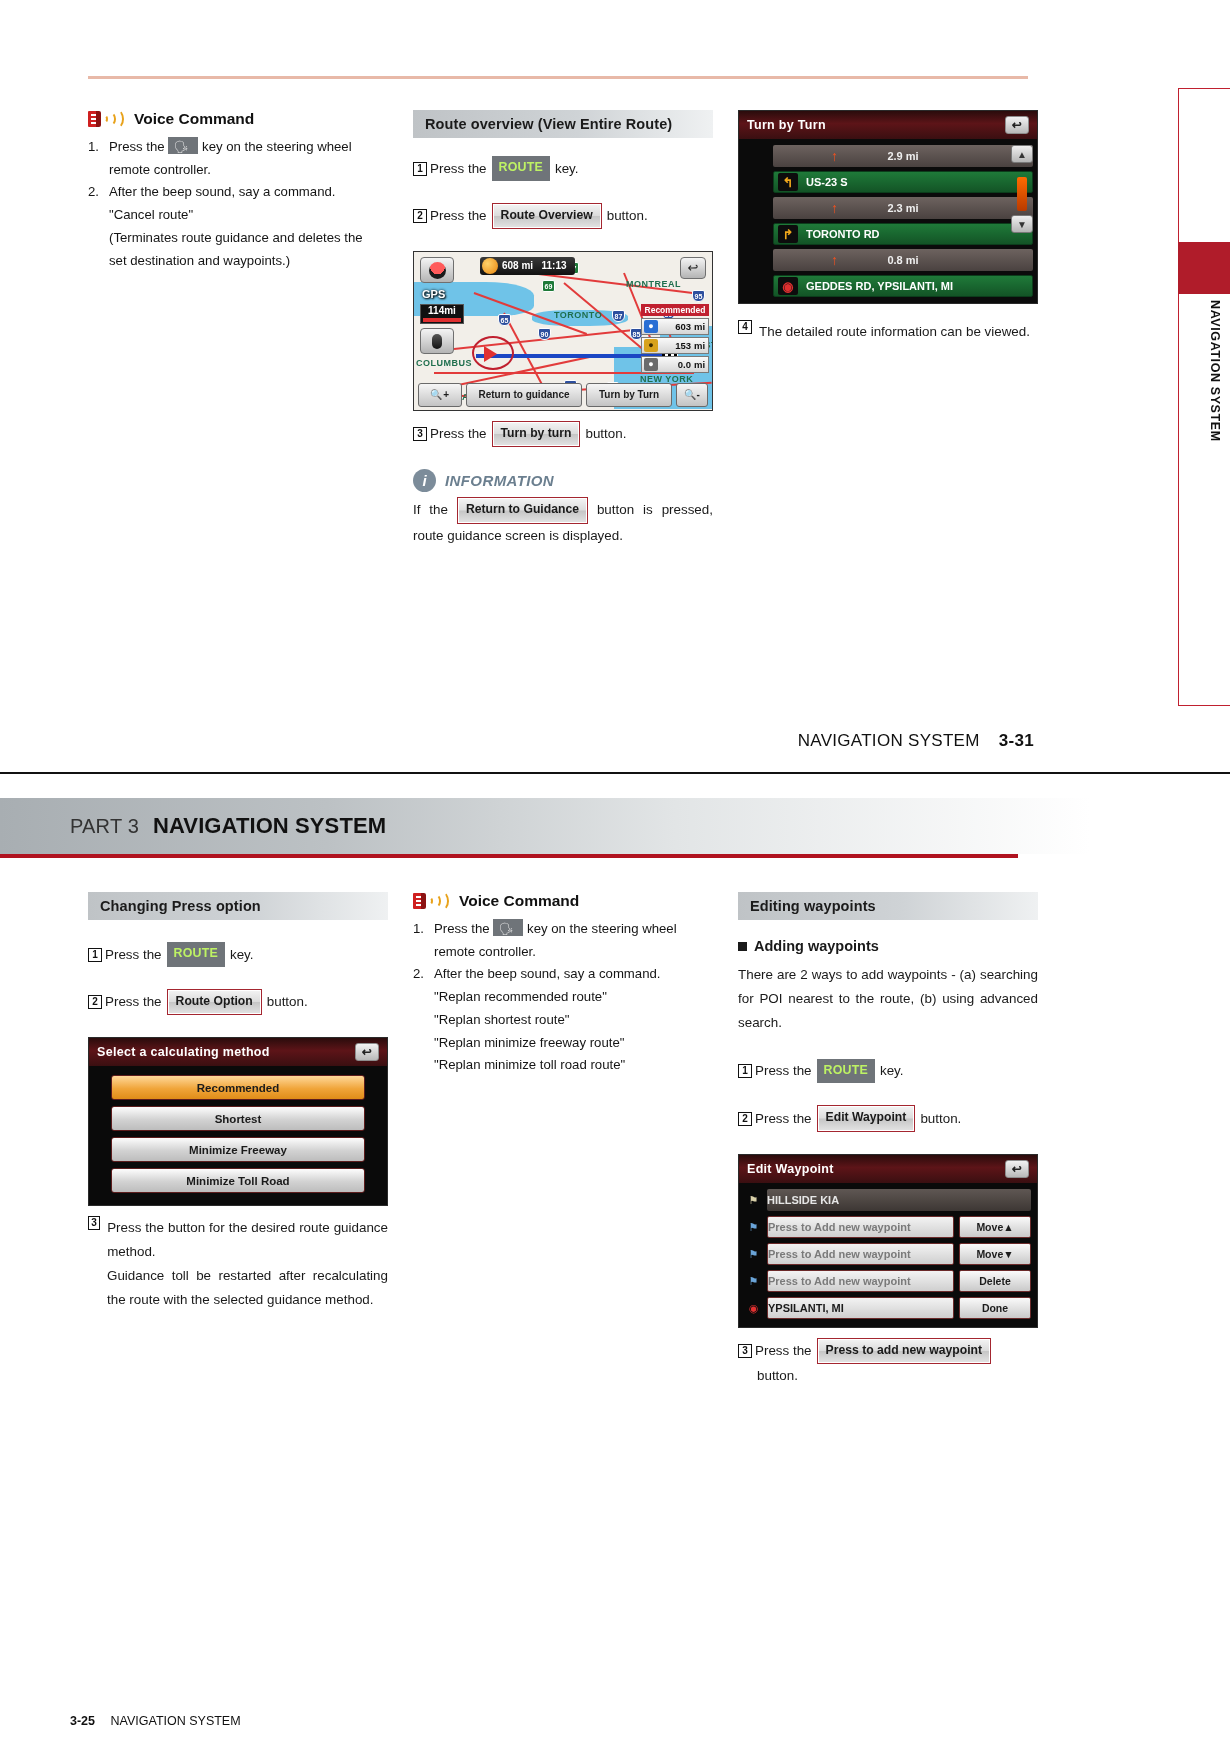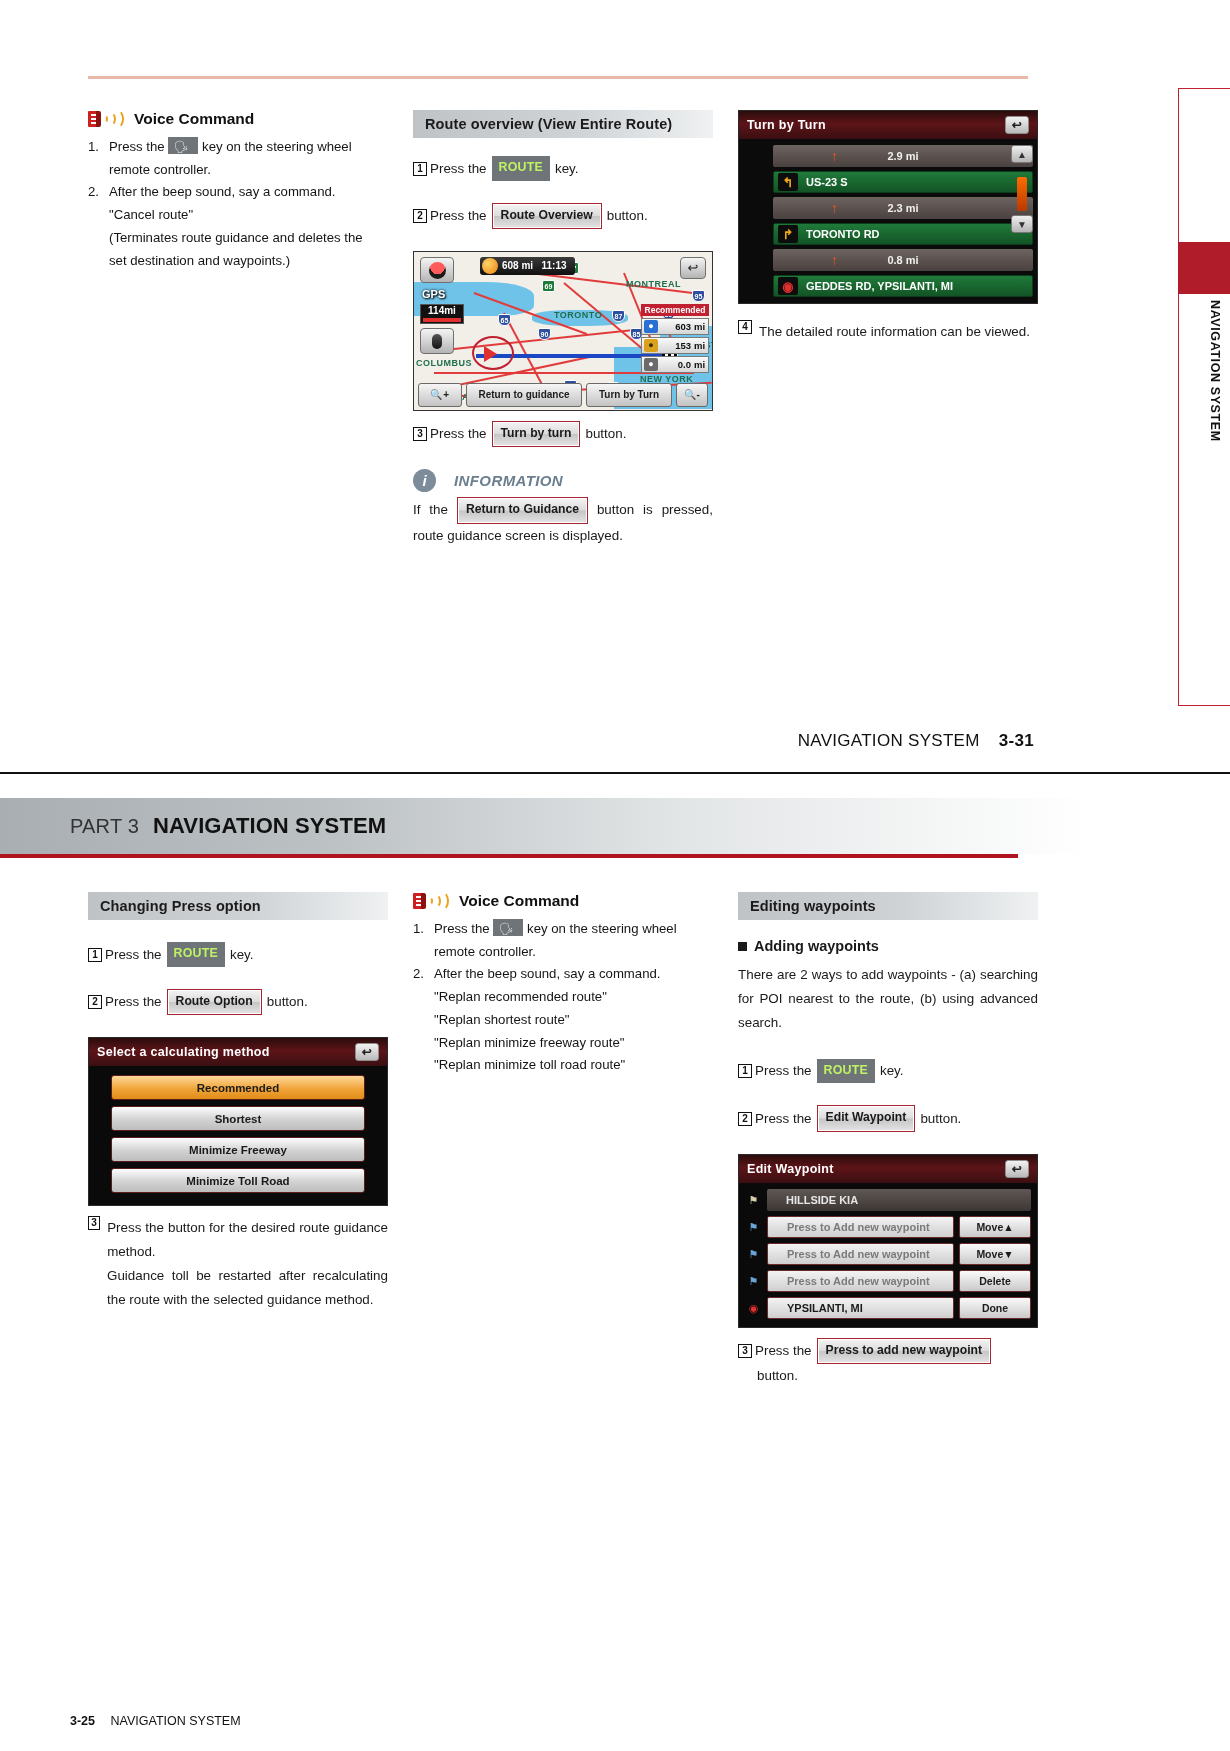--- a/index.html
+++ b/index.html
@@ -107,21 +107,21 @@
   .swkey:after {
     content:"\1F5E3"; position:absolute; left:5px; top:0px; font-size:12px; color:#e9e9e9;
   }
 
   
   .info-head { display:flex; align-items:center; gap:9px; margin-top: 14px; margin-bottom: 5px; }
   .info-i {
     width: 23px; height: 23px; border-radius: 50%; background:#7c8c9a; color:#fff;
     font-weight:bold; font-style: italic; font-size:15px; text-align:center; line-height:23px;
   }
-  .info-title { font-size: 15px; font-weight: bold; font-style: italic; color:#6b7f8f; letter-spacing:.4px;margin-left:9px; }
+  .info-title { font-size: 15px; font-weight: bold; font-style: italic; color:#6b7f8f; letter-spacing:.4px; }
   .info-body { font-size: 13.4px; line-height: 1.8; text-align: justify; }
 
   
   .nav-shot { position: relative; background:#000; border:1px solid #2a2a2a; }
 
   .nav-title-bar {
     background: linear-gradient(to bottom,#2a0c0c 0%, #5d1418 45%, #3a0f11 100%);
     color:#fff; font-size:12.5px; font-weight:bold; padding:5px 8px; letter-spacing:.3px;
     display:flex; justify-content:space-between; align-items:center;
   }
@@ -180,21 +180,21 @@
   .calc-btn { height:25px; margin-bottom:6px; border:1px solid #5c1c1c; border-radius:3px;
               background:linear-gradient(to bottom,#fdfdfd,#d2d2d2 55%,#bdbdbd);
               font-size:11.5px; font-weight:bold; color:#1b1b1b; display:flex; align-items:center; justify-content:center; }
   .calc-btn.sel { background:linear-gradient(to bottom,#ffd89a,#f0a53a 55%,#e08c18); }
 
   
   .ewp-body { background:#0a0a0a; padding:6px 6px 8px 6px; }
   .ewp-row { display:flex; align-items:center; gap:5px; margin-bottom:5px; }
   .ewp-flag { width:17px; height:16px; font-size:11px; color:#d8cfa8; text-align:center; line-height:16px;}
   .ewp-flag.dest { color:#e03030; }
-  .ewp-field { flex:1; height:22px; display:flex; align-items:center; padding-left:19px; font-size:11px;
+  .ewp-field { flex:1; height:22px; display:flex; align-items:center; padding-left:0; font-size:11px;
                font-weight:bold; border-radius:2px; }
   .ewp-field.dark { background:linear-gradient(to bottom,#5f5753,#3d3734); color:#e6e6e6; }
   .ewp-field.light { background:linear-gradient(to bottom,#f3f3f3,#cfcfcf); color:#7a7a7a; border:1px solid #6b2a2a;}
   .ewp-field.destf { background:linear-gradient(to bottom,#f3f3f3,#cfcfcf); color:#1b1b1b; border:1px solid #6b2a2a;}
   .ewp-side { width:72px; height:22px; border:1px solid #6b2a2a; border-radius:2px;
               background:linear-gradient(to bottom,#fafafa,#c9c9c9); font-size:10.5px; font-weight:bold; color:#1c1c1c;
               display:flex; align-items:center; justify-content:center; }
 
   
   .divider { position:absolute; left:0; top:772px; width:1230px; height:2px; background:#111; }

